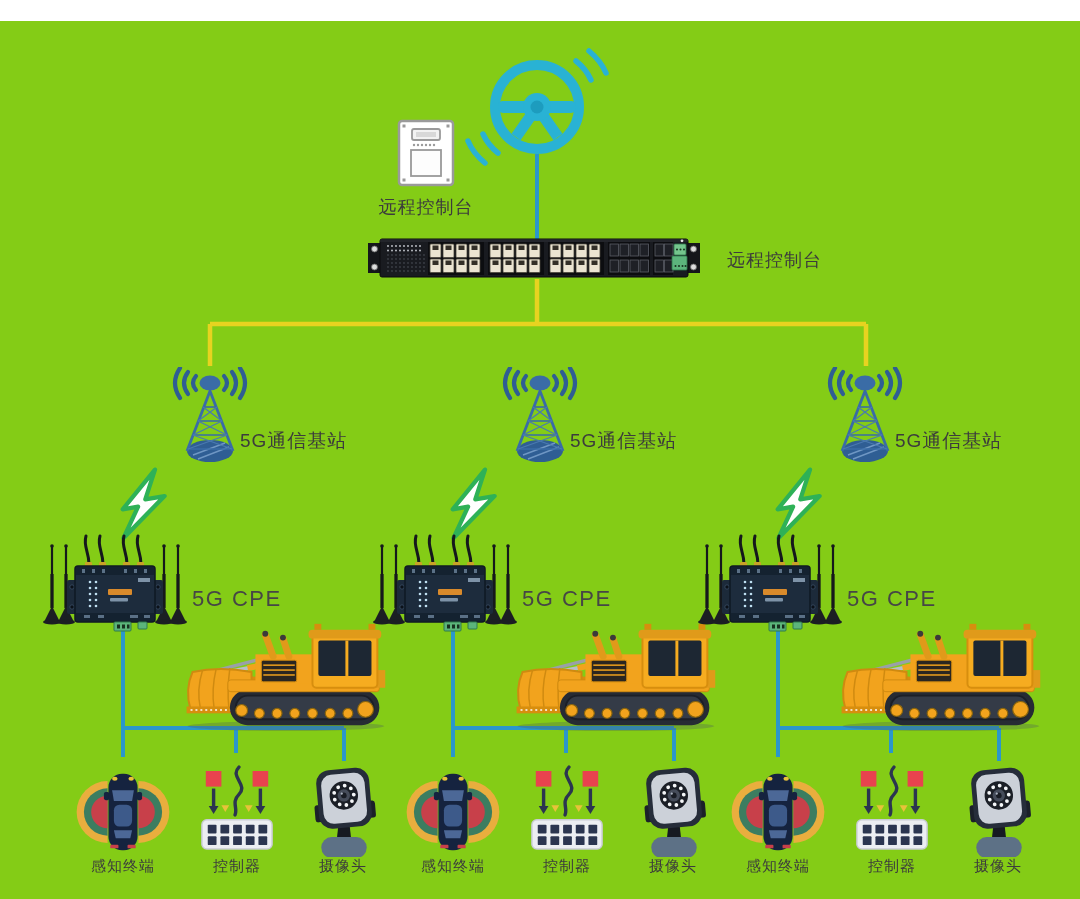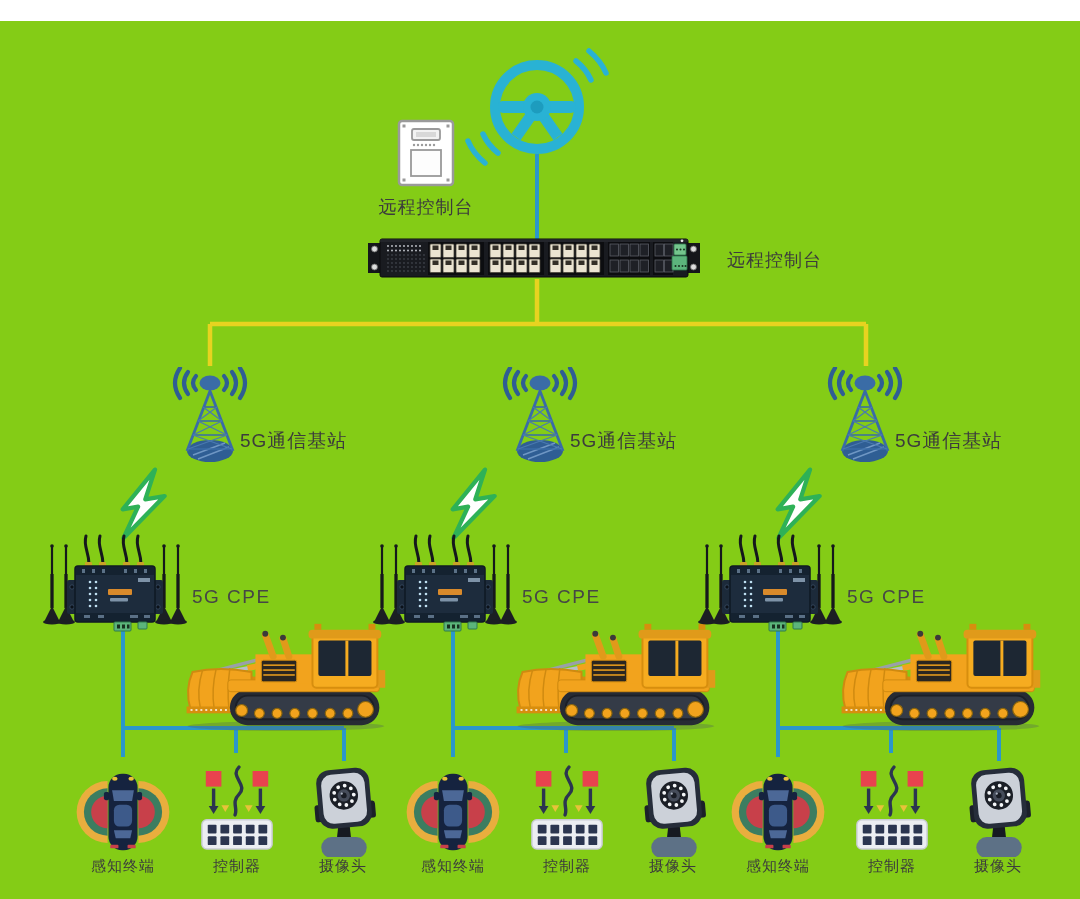--- a/index.html
+++ b/index.html
@@ -5,21 +5,21 @@
   html,body{margin:0;padding:0;background:#ffffff;}
   .canvas{position:relative;width:1080px;height:899px;background:#84cc16;overflow:hidden;
           font-family:"Liberation Sans","DejaVu Sans",sans-serif;margin-top:21px;}
   .abs{position:absolute;}
   .group{position:absolute;top:8px;width:430px;height:899px;}
   .g1{left:0;} .g2{left:330px;} .g3{left:655px;}
   .label{position:absolute;color:#3c3c3c;font-weight:500;white-space:nowrap;letter-spacing:1px;}
   .lbl-console{font-size:18px;}
   .lbl-switch{font-size:18px;}
   .lbl-station{font-size:19px;}
-  .lbl-cpe{font-size:19px;letter-spacing:1.5px;color:#464646;}
+  .lbl-cpe{font-size:22px;letter-spacing:1.5px;color:#464646;}
   .lbl-dev{font-size:15px;transform:translateX(-50%);}
   svg{display:block;}
 </style>
 </head>
 <body>
 
 <div class="canvas">
 
   <svg width="0" height="0" style="position:absolute" aria-hidden="true">
     <defs>

